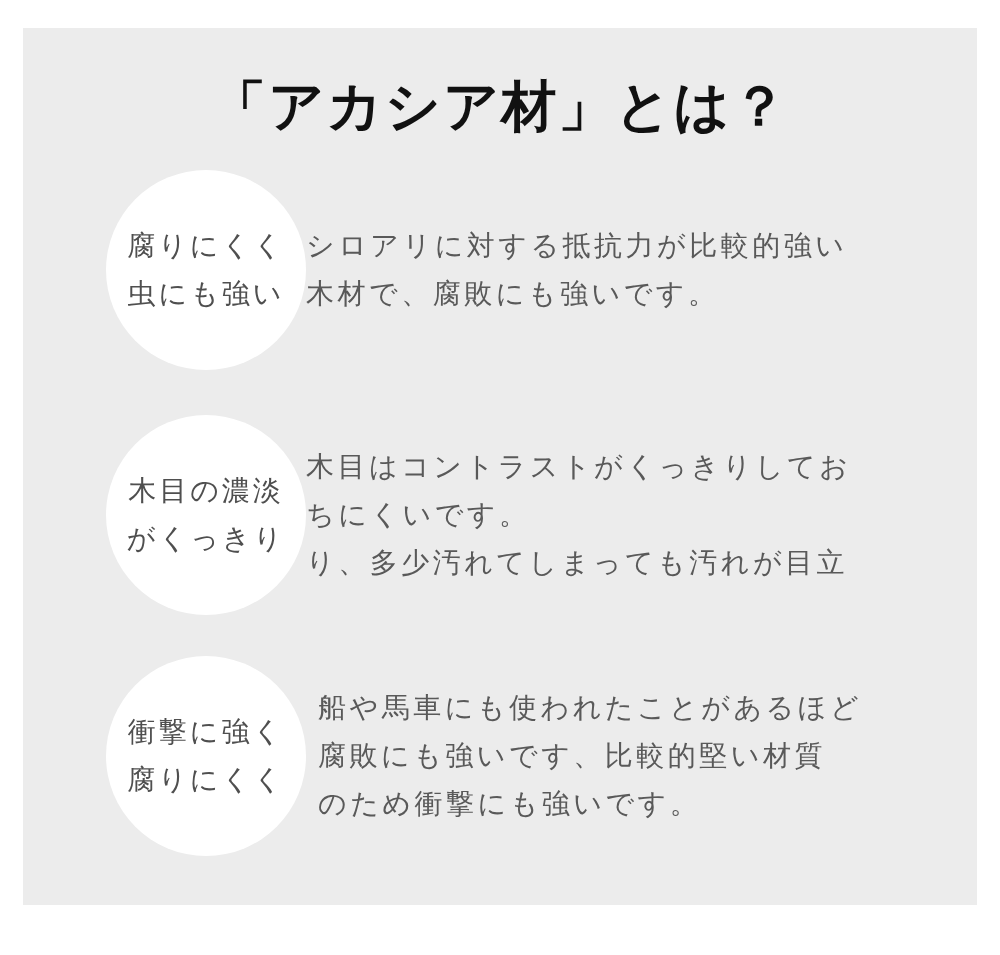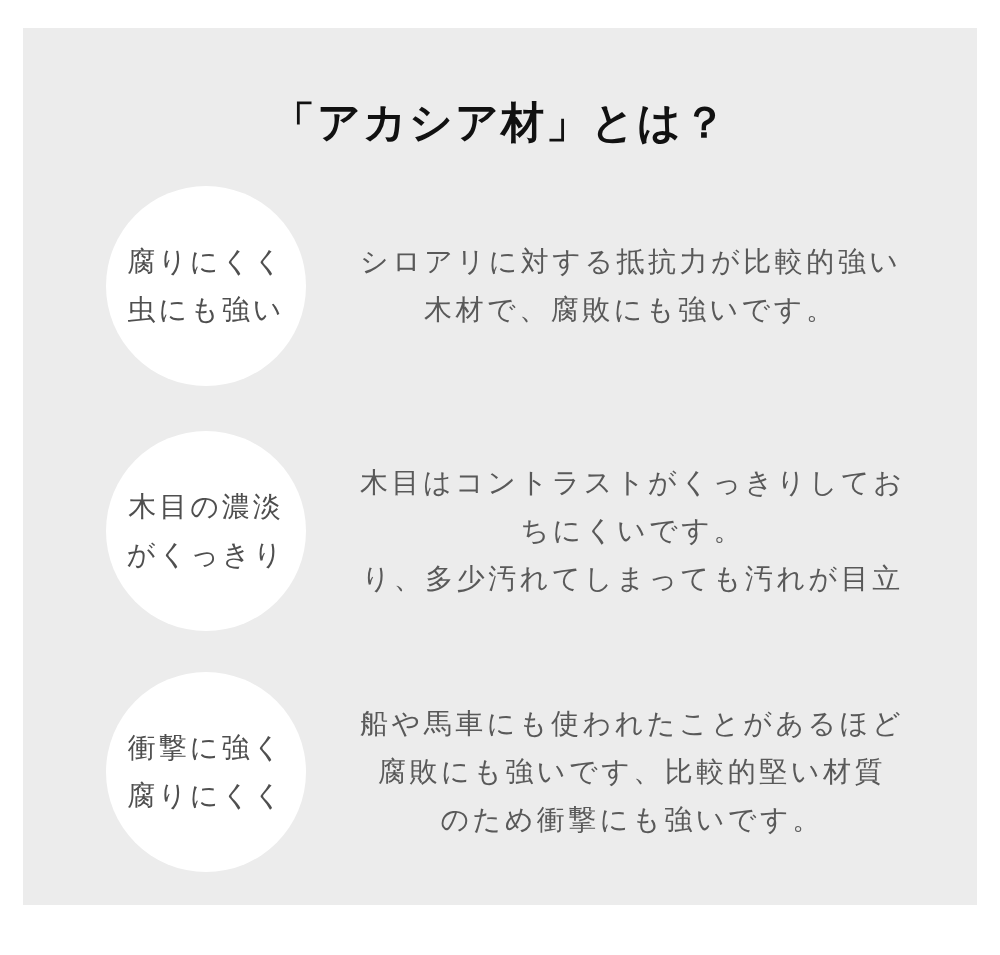--- a/index.html
+++ b/index.html
@@ -19,60 +19,58 @@
     position: absolute;
     left: 23px;
     top: 28px;
     width: 954px;
     height: 877px;
     background: #ececec;
     box-sizing: border-box;
     padding-top: 50px;
   }
   .title {
-    margin: 16px;
+    margin: 0;
     text-align: center;
-    font-size: 43px;
+    font-size: 55px;
     line-height: 56px;
     font-weight: 700;
     color: #111111;
     letter-spacing: 2px;
   }
   .feature-row {
     display: flex;
     align-items: center;
     margin-left: 83px;
     margin-right: 40px;
     font-family: Liberation Serif, serif;
   }
   .feature-row.r1 { margin-top: 36px; }
   .feature-row.r2 { margin-top: 45px; }
-  .feature-row.r3 { margin-top: 41px; }
+  .feature-row.r3 { margin-top: 41px; gap: 12px; }
   .badge {
     flex: 0 0 200px;
     width: 200px;
     height: 200px;
     border-radius: 50%;
     background: #ffffff;
     display: flex;
     flex-direction: column;
     justify-content: center;
     align-items: center;
   }
   .badge-line {
     font-size: 28px;
     line-height: 48px;
     color: #4f4f4f;
     letter-spacing: 3px;
     font-weight: 500;
     white-space: nowrap;
   }
   .desc {
-    margin-left: 54px;
-    text-align: center;
   }
   .desc-line {
     font-size: 28px;
     line-height: 48px;
     color: #595959;
     letter-spacing: 3.5px;
     white-space: nowrap;
   }
 </style>
 </head>

